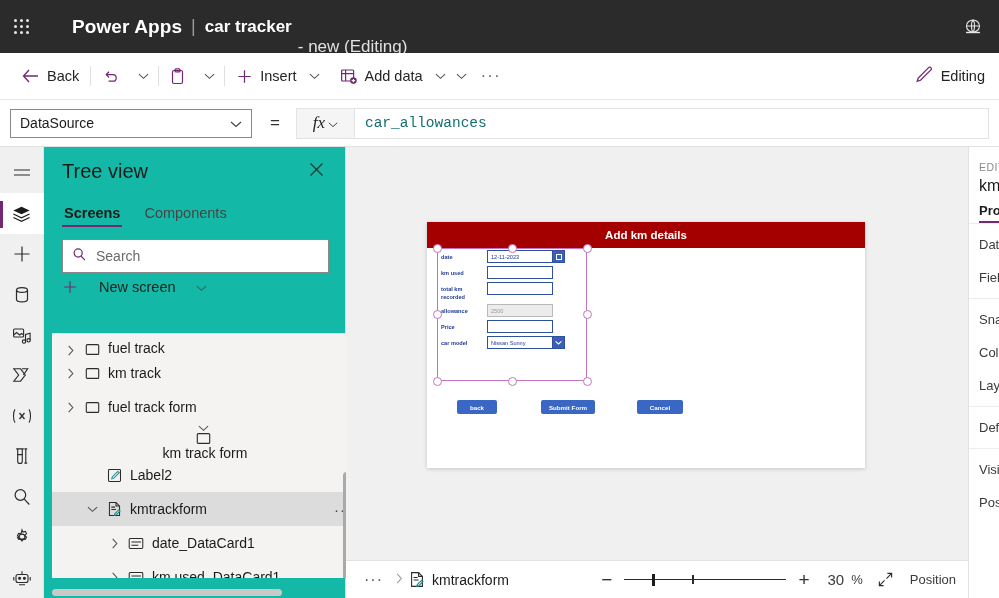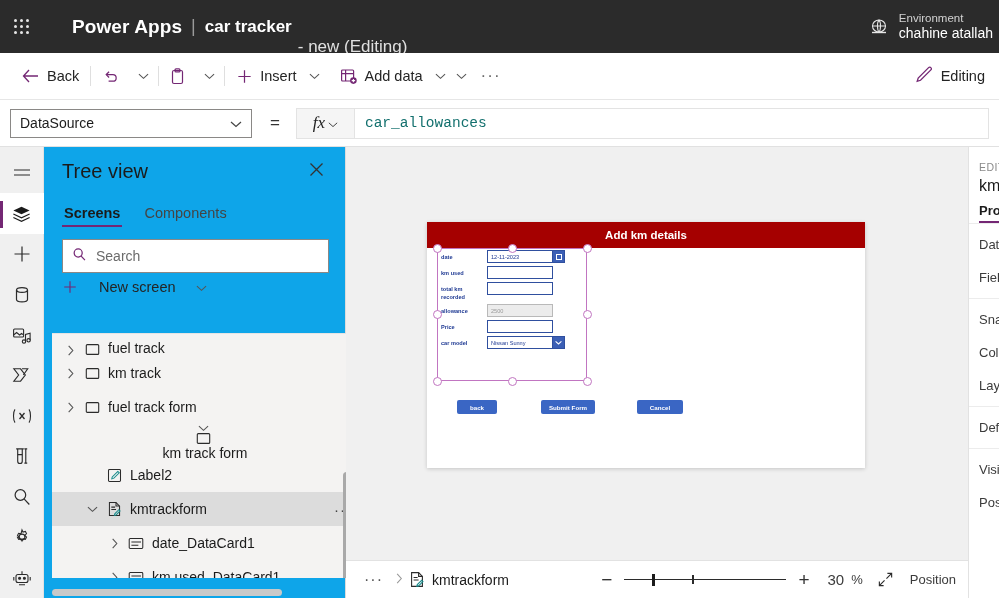--- a/index.html
+++ b/index.html
@@ -92,21 +92,21 @@
     cursor: pointer; position: relative;
   }
   .rail-btn.active { background: #ffffff; }
   .rail-btn.active::before {
     content: ""; position: absolute; left: 0; top: 8px; width: 3px; height: 27px; background: #742774;
   }
 
   
   .tree {
     position: absolute; left: 44px; top: 147px; width: 302px; height: 451px;
-    background: #0ea5e9; border-right: 1px solid #dcdcdc;
+    background: #14b8a6; border-right: 1px solid #dcdcdc;
   }
   .tree-head {
     height: 48px; display: flex; align-items: center; padding: 0 16px 0 18px;
   }
   .tree-title { font-size: 20px; color: #1b1b1b; font-weight: 400; }
   .tree-close { margin-left: auto; font-size: 19px; color: #333; cursor: pointer; line-height: 1; padding: 4px; }
   .tabs { display: flex; padding: 0 18px; height: 32px; align-items: flex-end; }
   .tab {
     font-size: 14.5px; color: #444; padding: 0 2px 6px; margin-right: 20px; cursor: pointer;
     position: relative;
@@ -255,24 +255,20 @@
     <div class="appname">car tracker</div>
     <div class="appstate" style="margin-left:6px">- new (Editing)</div>
 
     <div class="topright">
       <div class="env-icon">
         <svg width="20" height="20" viewBox="0 0 20 20" fill="none" stroke="#e6e6e6" stroke-width="1.1">
           <ellipse cx="10" cy="9" rx="6.5" ry="6"></ellipse>
           <path d="M3.5 9h13M10 3c2 2 2 10 0 12M10 3c-2 2-2 10 0 12"></path>
           <path d="M3 15.5h14" stroke-width="1.4"></path>
         </svg>
-      </div>
-      <div class="env-text">
-        <div class="env-label">Environment</div>
-        <div class="env-value">chahine atallah</div>
       </div>
     </div>
   </div>
 
   <div class="cmdbar">
     <div class="cmd">
       <span class="glyph">
         <svg width="19" height="16" viewBox="0 0 19 16" fill="none" stroke="#742774" stroke-width="1.3">
           <path d="M8 2L2.5 8 8 14M2.5 8H17"></path>
         </svg>

